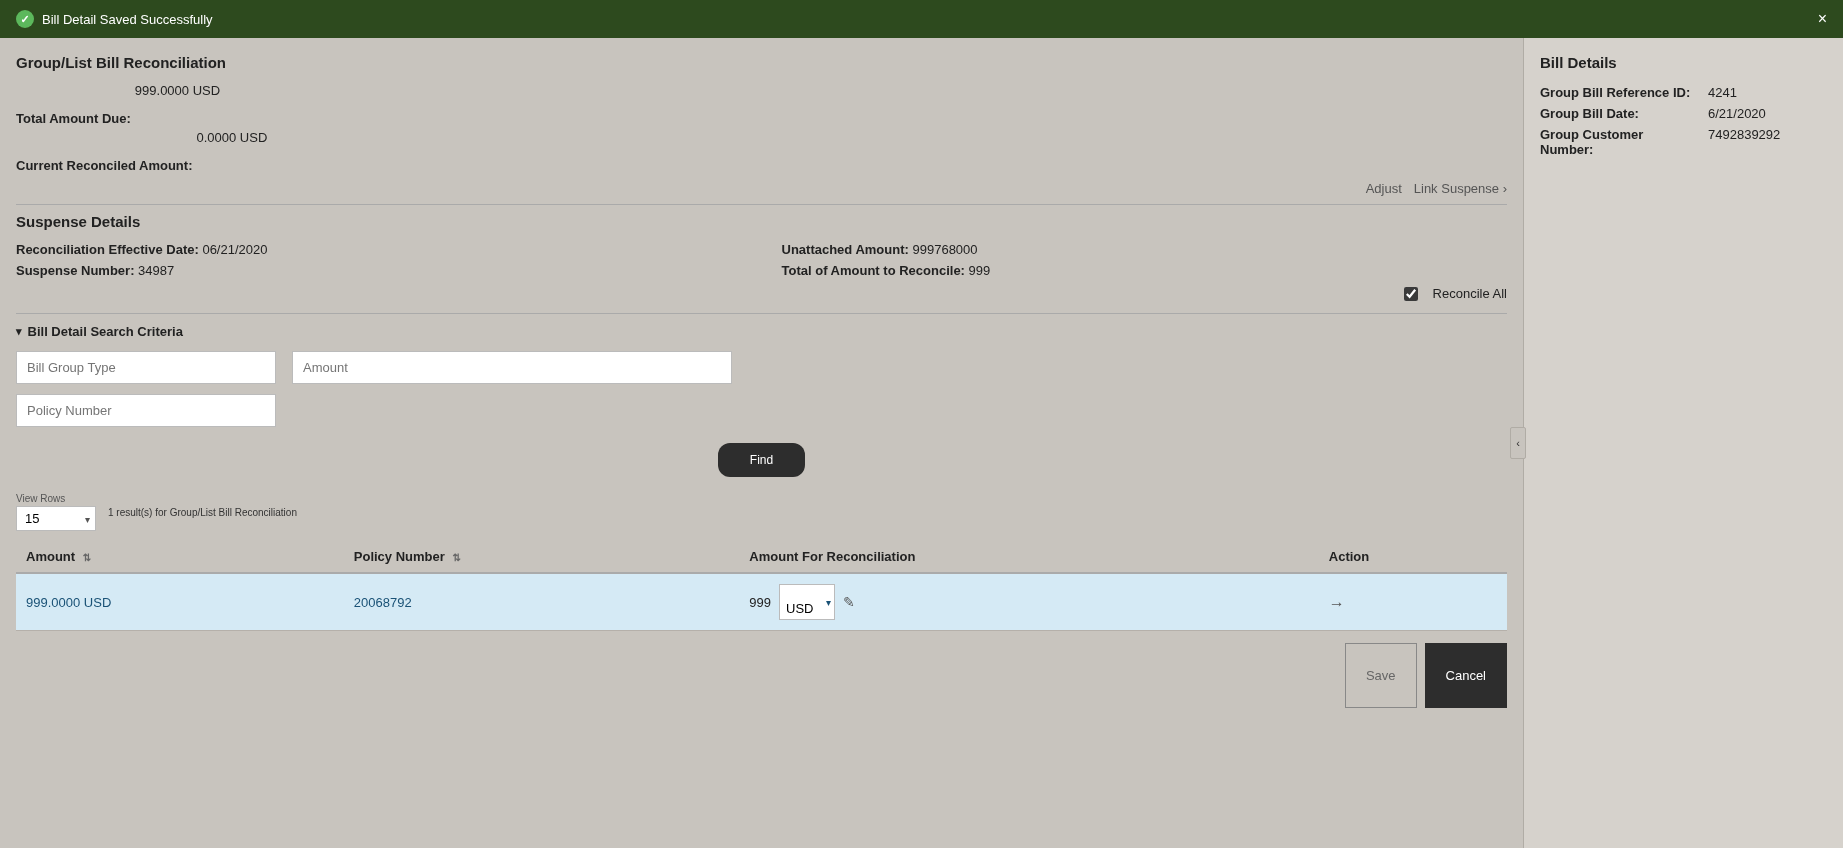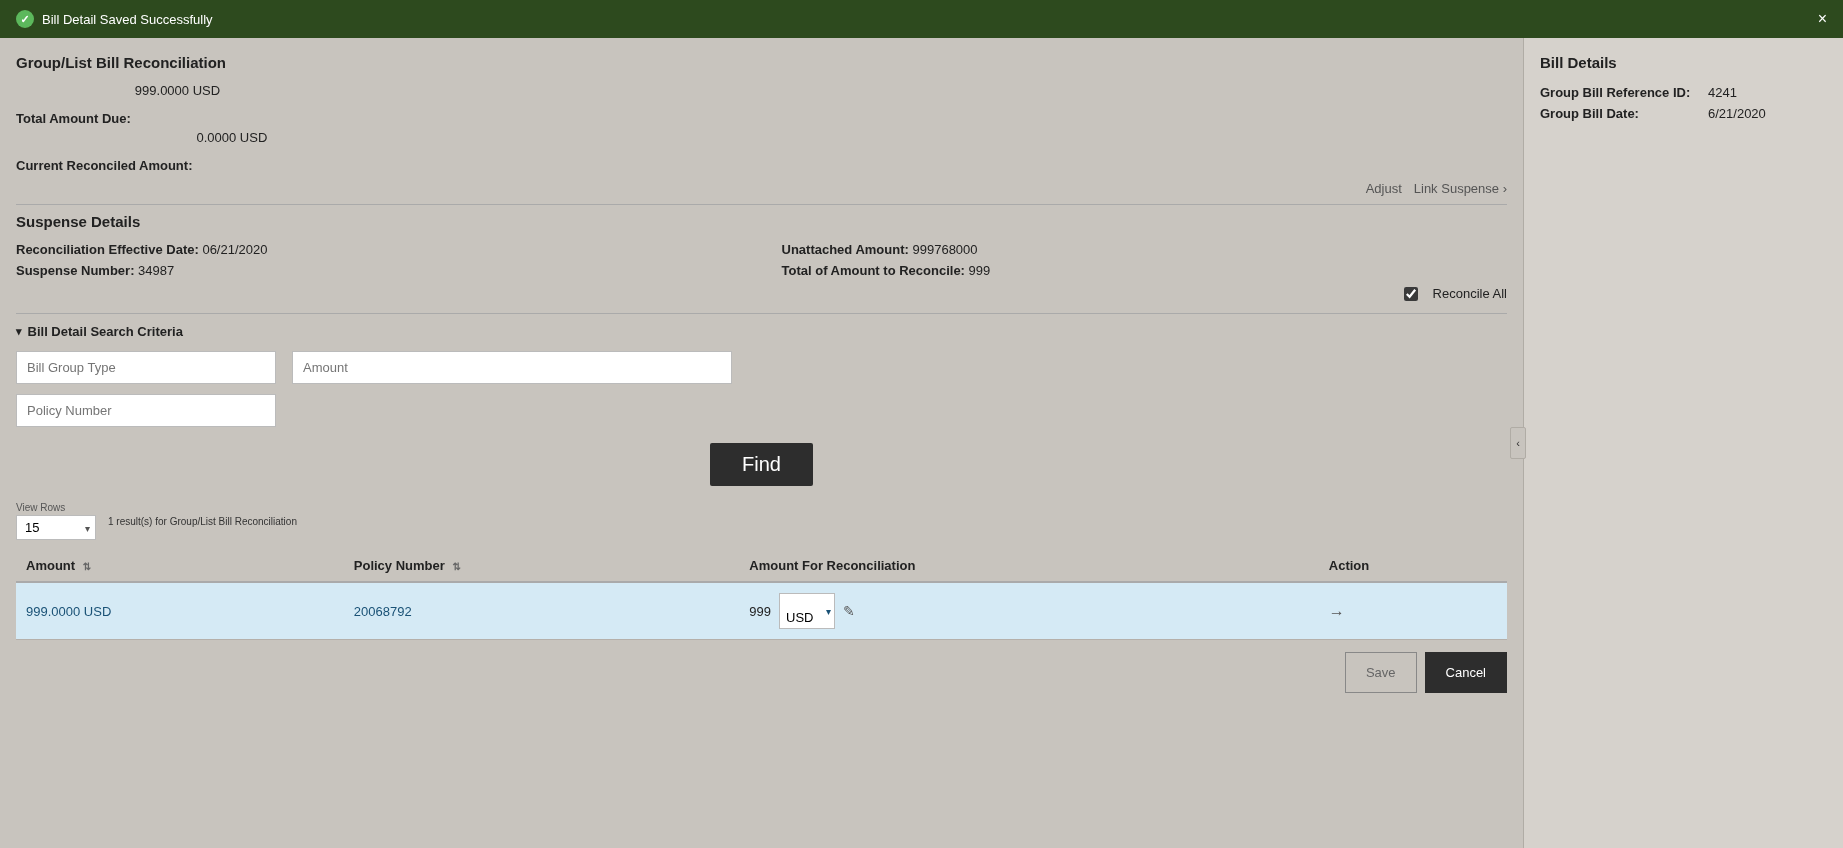--- a/index.html
+++ b/index.html
@@ -197,23 +197,23 @@
     .find-btn-row {
       display: flex;
       justify-content: center;
       margin: 16px 0;
     }
     .find-btn {
       background: #2d2d2d;
       color: white;
       border: none;
       padding: 10px 32px;
-      font-size: 20px;
-      cursor: pointer;
-      border-radius: 2px;
+      font-size: 12px;
+      cursor: pointer;
+      border-radius: 12px;
     }
 
     
     .results-bar {
       display: flex;
       align-items: center;
       gap: 12px;
       margin-bottom: 10px;
     }
     .view-rows-select {
@@ -302,21 +302,21 @@
       background: #c8c4be;
       border: 1px solid #888;
       padding: 8px 20px;
       font-size: 13px;
       cursor: pointer;
       color: #666;
     }
     .btn-cancel {
       background: #2d2d2d;
       border: 1px solid #2d2d2d;
-      padding: 12px 20px;
+      padding: 24px 20px;
       font-size: 13px;
       cursor: pointer;
       color: white;
     }
 
     
     .bill-details-title {
       font-size: 15px;
       font-weight: bold;
       color: #222;
@@ -483,15 +483,19 @@
     <button class="collapse-btn">‹</button>
     <div class="bill-details-title">Bill Details</div>
     <div class="bill-detail-row">
       <span class="bd-label">Group Bill Reference ID:</span>
       <span class="bd-value">4241</span>
     </div>
     <div class="bill-detail-row">
       <span class="bd-label">Group Bill Date:</span>
       <span class="bd-value">6/21/2020</span>
     </div>
+    <div class="bill-detail-row">
+      <span class="bd-label">Group Customer Number:</span>
+      <span class="bd-value">7492839292</span>
+    </div>
   </div>
 
 </div>
 
 </body></html>

